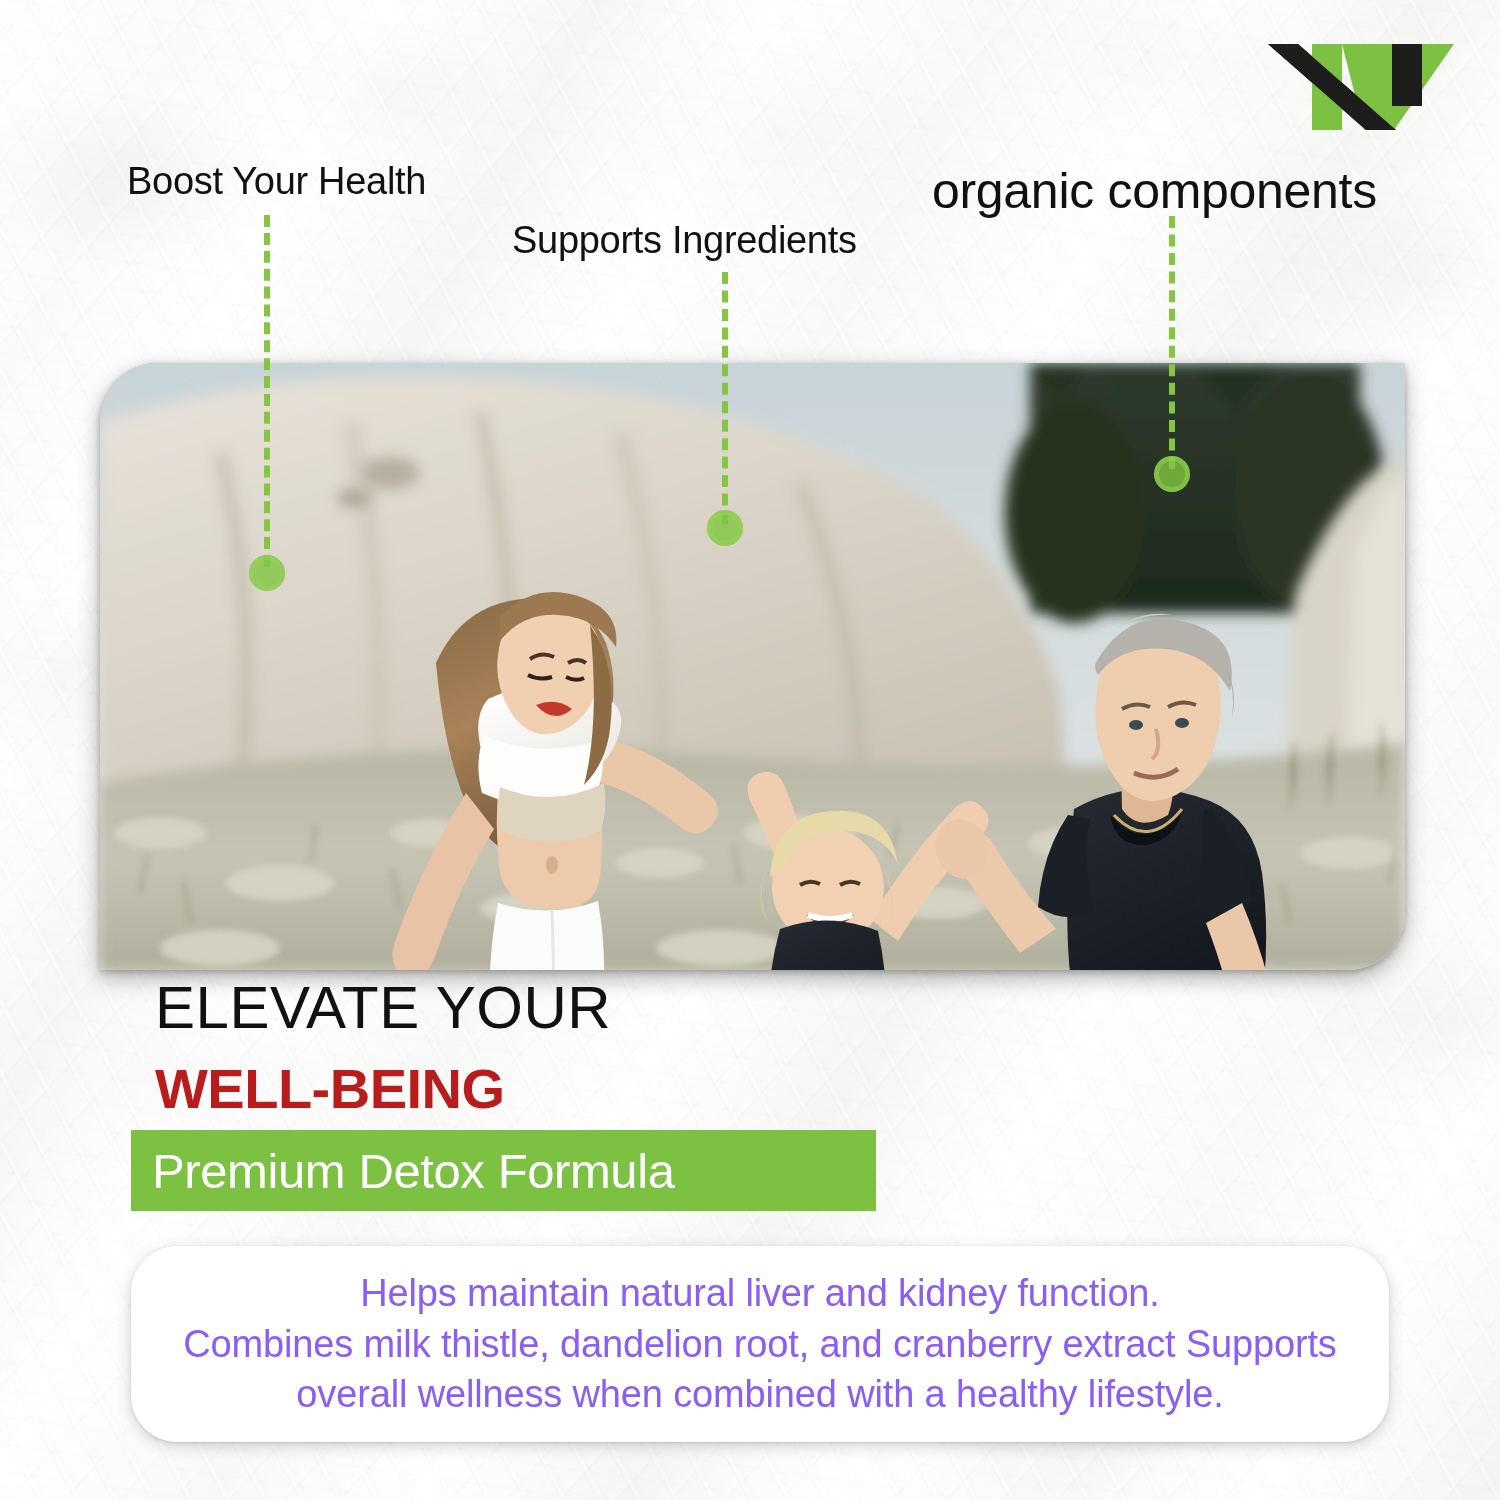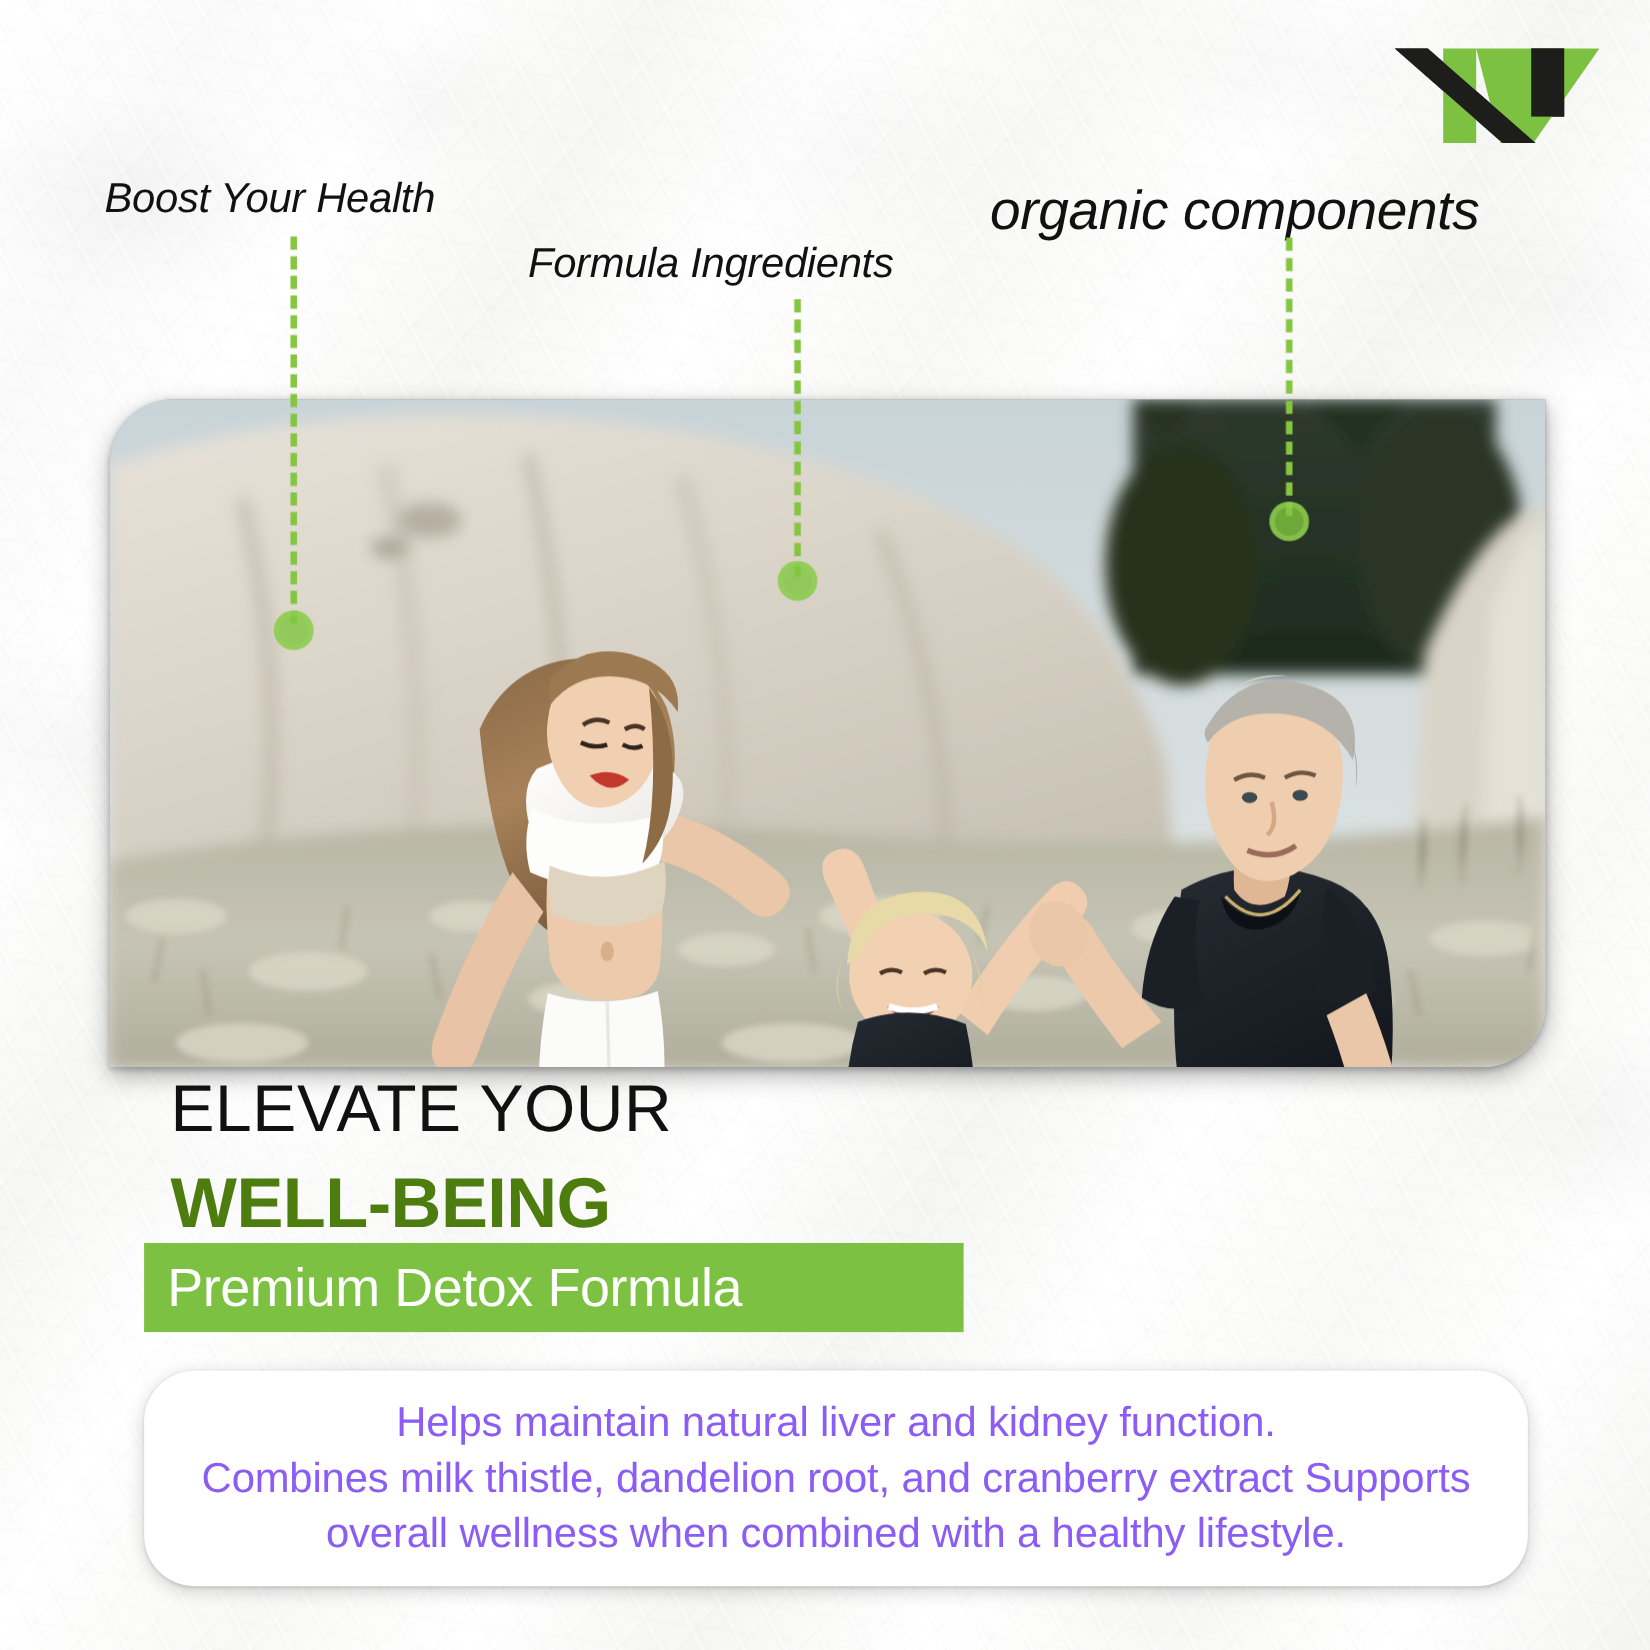--- a/index.html
+++ b/index.html
@@ -62,25 +62,25 @@
     position: absolute;
     left: 1262px;
     top: 32px;
     width: 198px;
     height: 110px;
   }
 
   
   .callout-label {
     position: absolute;
-    font-style: italic;
     font-weight: 400;
     color: #111111;
     white-space: nowrap;
     letter-spacing: -0.3px;
+    margin-left: 32px;
   }
   #callout-label-0 { left: 95px;  top: 160px; font-size: 38px; }
   #callout-label-1 { left: 480px; top: 219px; font-size: 38px; }
   #callout-label-2 { left: 900px; top: 162px; font-size: 50px; }
 
   .callout-line {
     position: absolute;
     width: 0;
     border-left: 6px dashed #86c541;
     z-index: 6;
@@ -125,24 +125,24 @@
     font-weight: 300;
     letter-spacing: 0.5px;
     color: #111111;
     line-height: 1;
     white-space: nowrap;
   }
   #headline-line2 {
     position: absolute;
     left: 155px;
     top: 1061px;
-    font-size: 64px;
+    font-size: 56px;
     font-weight: 700;
     letter-spacing: -0.5px;
-    color: #4d7c0f;
+    color: #b91c1c;
     line-height: 1;
     white-space: nowrap;
   }
 
   #banner {
     position: absolute;
     left: 131px;
     top: 1130px;
     width: 745px;
     height: 81px;
@@ -196,21 +196,21 @@
     <polygon points="80,12 114,12 192,12 132,98 102,98" fill="#7cc142"></polygon>
     <polygon points="6,12 36,12 134,98 104,98" fill="#1d1d1b"></polygon>
     <rect x="130" y="12" width="30" height="62" fill="#1d1d1b"></rect>
   </svg>
 </div>
 
 <div class="callout-label" id="callout-label-0">Boost Your Health</div>
 <div class="callout-line" id="callout-line-0"></div>
 <div class="callout-dot" id="callout-dot-0"></div>
 
-<div class="callout-label" id="callout-label-1">Formula Ingredients</div>
+<div class="callout-label" id="callout-label-1">Supports Ingredients</div>
 <div class="callout-line" id="callout-line-1"></div>
 <div class="callout-dot" id="callout-dot-1"></div>
 
 <div class="callout-label" id="callout-label-2">organic components</div>
 <div class="callout-line" id="callout-line-2"></div>
 <div class="callout-dot" id="callout-dot-2"></div>
 
 <div id="hero-photo">
   <svg viewBox="0 0 1305 607" preserveAspectRatio="xMidYMid slice">
     <defs>

